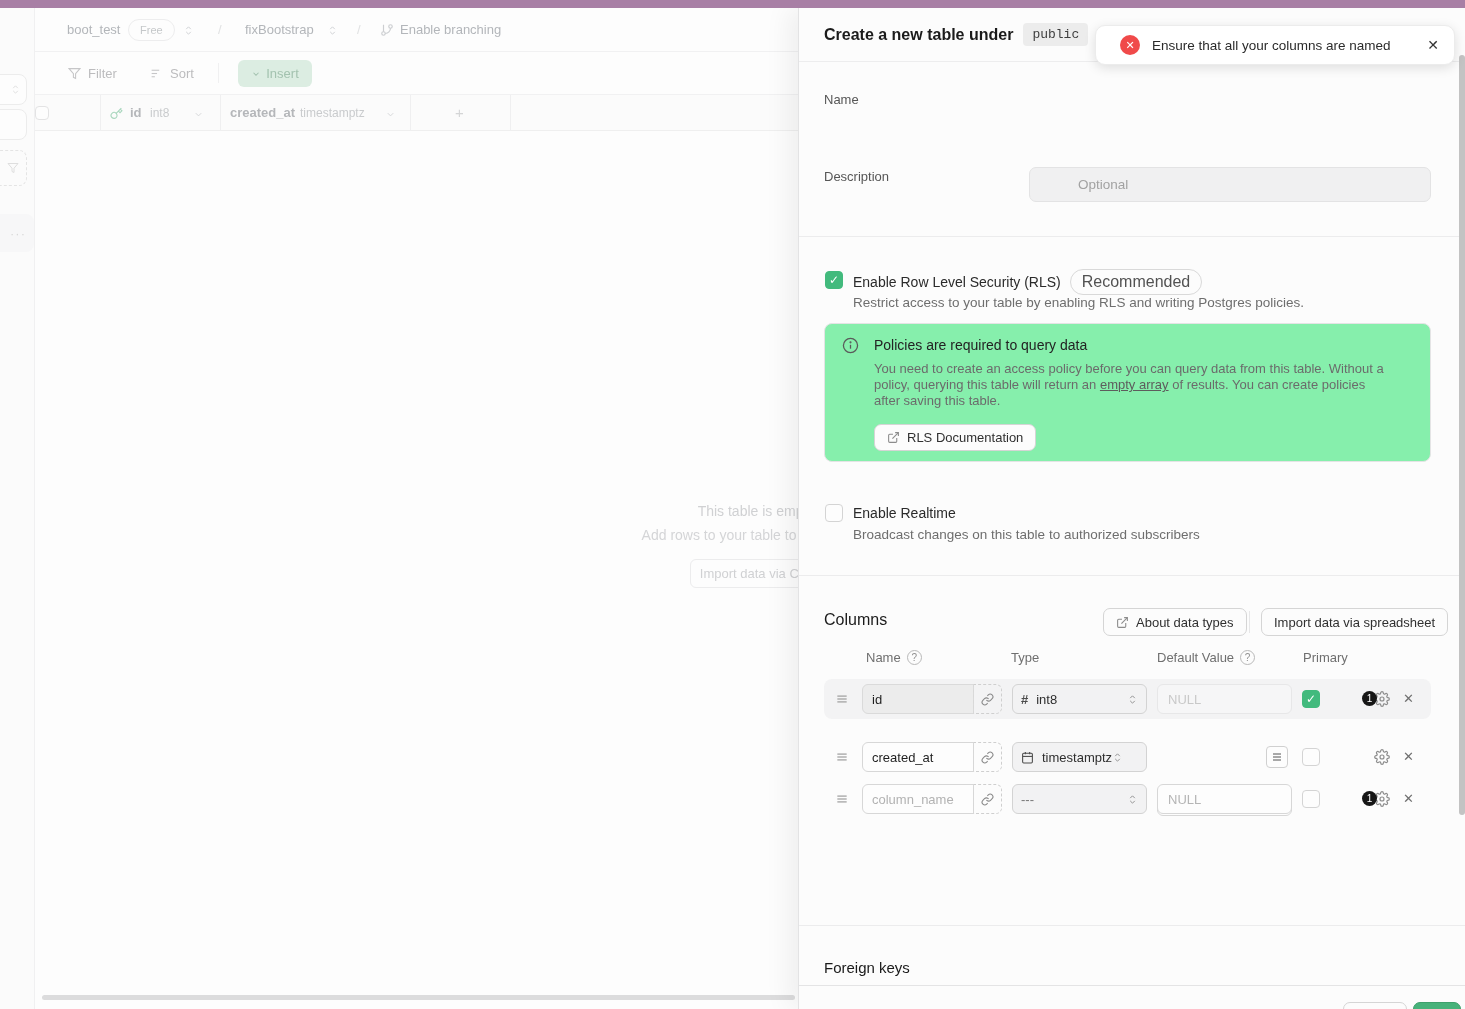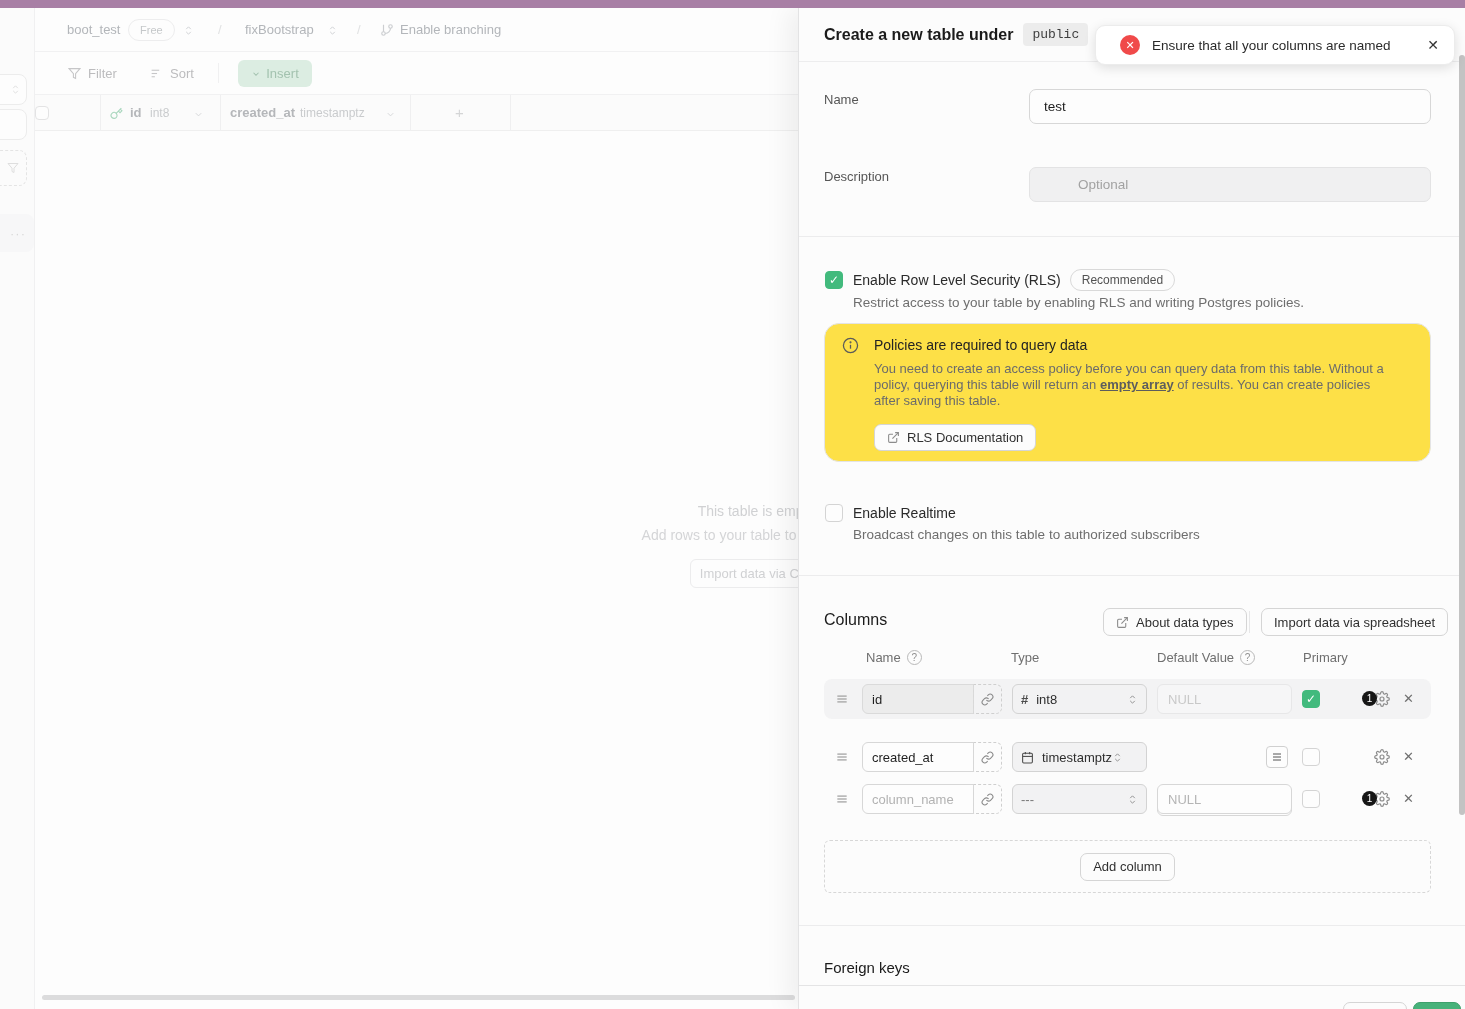--- a/index.html
+++ b/index.html
@@ -63,28 +63,28 @@
   .hdiv { left:0; width:667px; height:1px; background:#ececed; }
   .div1 { top:228px; } .div2 { top:567px; } .div3 { top:917px; }
 
   .checkbox { width:18px; height:18px; border-radius:4px; border:1px solid #d4d4d4; background:#fdfdfd; }
   .checkbox.checked { background:#42ba7d; border-color:#42ba7d; }
   .checkbox.checked::after { content:"✓"; color:#fff; font-size:12px; font-weight:bold; display:flex; align-items:center; justify-content:center; height:100%; }
   .toggle-label { font-size:14px; color:#2a2a2a; }
   .toggle-desc { font-size:13.5px; color:#6e6e6e; }
   .rls-check { left:26px; top:263px; }
   .rls-row { left:54px; top:261px; display:flex; align-items:center; gap:9px; }
-  .rec-badge { border:1px solid #d9d9d9; border-radius:999px; padding:3px 11px; font-size:12px; color:#525252; background:#fcfcfc; }
+  .rec-badge { border:1px solid #d9d9d9; border-radius:999px; padding:3px 11px; font-size:16px; color:#525252; background:#fcfcfc; }
   .rls-desc { left:54px; top:287px; }
 
-  .note-box { left:25px; top:315px; width:607px; height:139px; border:1px solid #e4e4e5; border-radius:15px; background:#fde047; }
+  .note-box { left:25px; top:315px; width:607px; height:139px; border:1px solid #e4e4e5; border-radius:8px; background:#86efac; }
   .note-ic { left:17px; top:13px; color:#5a5a5a; }
   .note-title { left:49px; top:13px; font-size:14px; font-weight:500; color:#232323; }
   .note-body { left:49px; top:37px; width:520px; font-size:13px; line-height:16px; color:#6b6b6b; }
-  .note-link { text-decoration:underline; font-weight:700; color:#5d5d5d; }
+  .note-link { text-decoration:underline; font-weight:400; color:#5d5d5d; }
   .note-btn { left:49px; top:100px; height:27px; }
   .btn { display:inline-flex; align-items:center; gap:7px; border:1px solid #d5d5d5; border-radius:7px; background:#fcfcfc; color:#303030; font-size:13px; padding:0 12px; }
   .btn .ic { color:#8c8c8c; }
 
   .rt-check { left:26px; top:496px; }
   .rt-label { left:54px; top:497px; }
   .rt-desc { left:54px; top:519px; }
 
   .cols-heading { left:25px; top:603px; font-size:16px; color:#1b1b1b; }
   .about-btn { left:304px; top:600px; height:28px; }
@@ -260,21 +260,20 @@
 <div class="abs topbar"></div>
 
 <div class="abs panel">
 
   <div class="abs p-header">
     <span class="p-title">Create a new table under</span>
     <span class="schema-chip">public</span>
   </div>
 
   <label class="abs field-label name-label">Name</label>
-  <input class="abs p-input name-input" value="test" style="">
 
   <label class="abs field-label desc-label">Description</label>
   <input class="abs p-input desc-input" placeholder="Optional" style="">
 
   <div class="abs hdiv div1"></div>
 
   <span class="abs checkbox checked rls-check"></span>
   <div class="abs rls-row">
     <span class="toggle-label">Enable Row Level Security (RLS)</span>
     <span class="rec-badge">Recommended</span>
@@ -458,25 +457,20 @@
     <span class="abs count-badge">1</span>
     <span class="abs gear-ic">
         <svg width="16" height="16" viewBox="0 0 24 24" fill="none" stroke="currentColor" stroke-width="1.8">
           <circle cx="12" cy="12" r="3"></circle>
           <path d="M19.4 15a1.65 1.65 0 0 0 .33 1.82l.06.06a2 2 0 0 1 0 2.83 2 2 0 0 1-2.83 0l-.06-.06a1.65 1.65 0 0 0-1.82-.33 1.65 1.65 0 0 0-1 1.51V21a2 2 0 0 1-2 2 2 2 0 0 1-2-2v-.09A1.65 1.65 0 0 0 9 19.4a1.65 1.65 0 0 0-1.82.33l-.06.06a2 2 0 0 1-2.83 0 2 2 0 0 1 0-2.83l.06-.06a1.65 1.65 0 0 0 .33-1.82 1.65 1.65 0 0 0-1.51-1H3a2 2 0 0 1-2-2 2 2 0 0 1 2-2h.09A1.65 1.65 0 0 0 4.6 9a1.65 1.65 0 0 0-.33-1.82l-.06-.06a2 2 0 0 1 0-2.83 2 2 0 0 1 2.83 0l.06.06a1.65 1.65 0 0 0 1.82.33H9a1.65 1.65 0 0 0 1-1.51V3a2 2 0 0 1 2-2 2 2 0 0 1 2 2v.09a1.65 1.65 0 0 0 1 1.51 1.65 1.65 0 0 0 1.82-.33l.06-.06a2 2 0 0 1 2.83 0 2 2 0 0 1 0 2.83l-.06.06a1.65 1.65 0 0 0-.33 1.82V9a1.65 1.65 0 0 0 1.51 1H21a2 2 0 0 1 2 2 2 2 0 0 1-2 2h-.09a1.65 1.65 0 0 0-1.51 1z"></path>
         </svg>
       </span>
     <span class="abs x-btn xglyph"></span>
   </div>
 
-  <div class="abs add-box">
-    <span class="btn add-btn">
-        <span>Add column</span>
-      </span>
-  </div>
 
   <div class="abs hdiv div3"></div>
   <div class="abs fk-heading">Foreign keys</div>
 
   <div class="abs p-footer">
     <span class="abs btn cancel-btn"></span>
     <span class="abs btn save-btn"></span>
   </div>
 
   <div class="abs p-scroll"></div>

